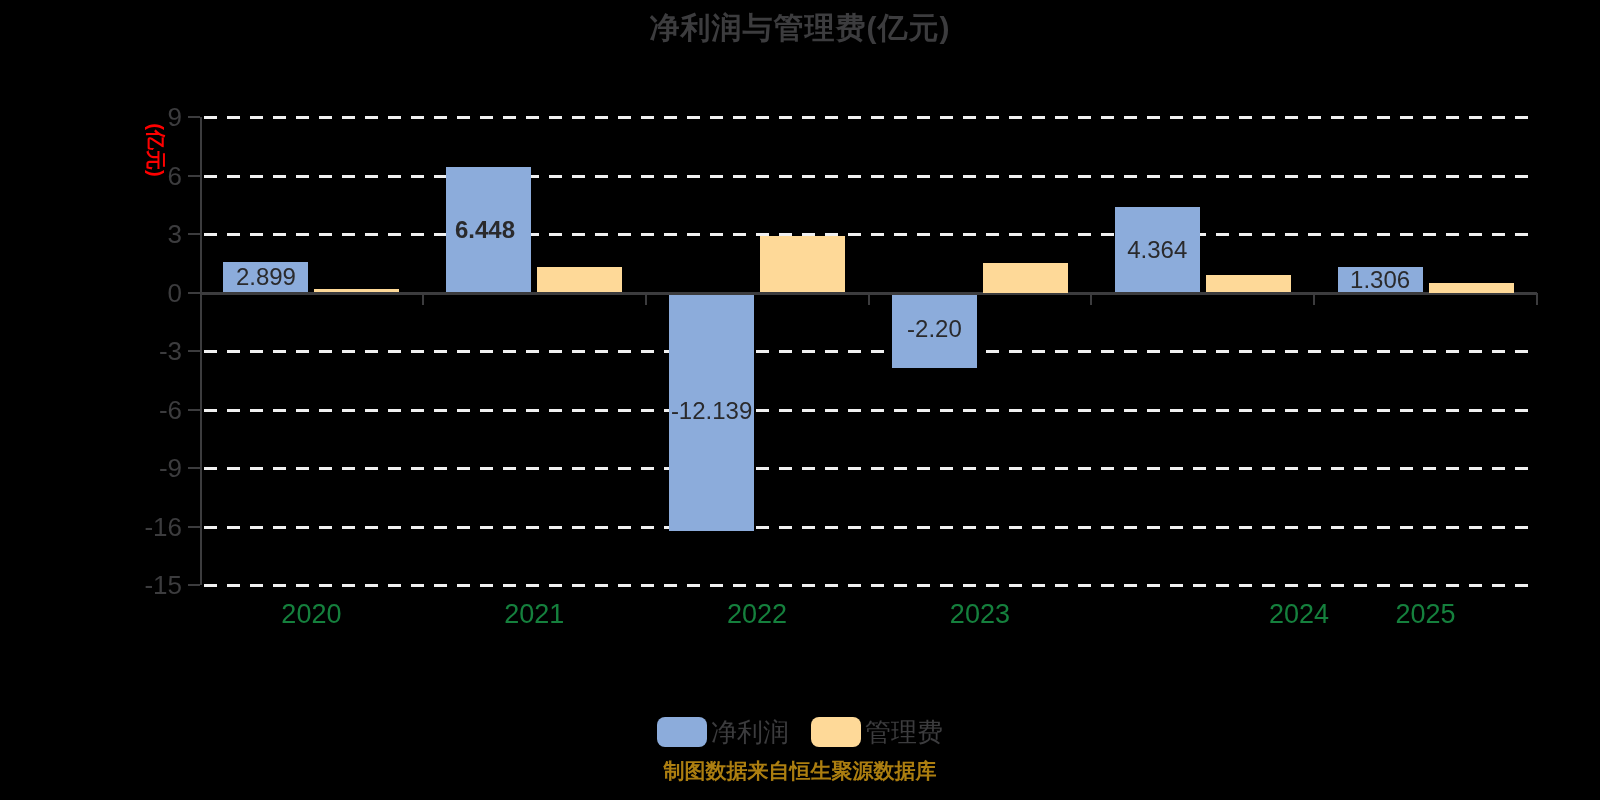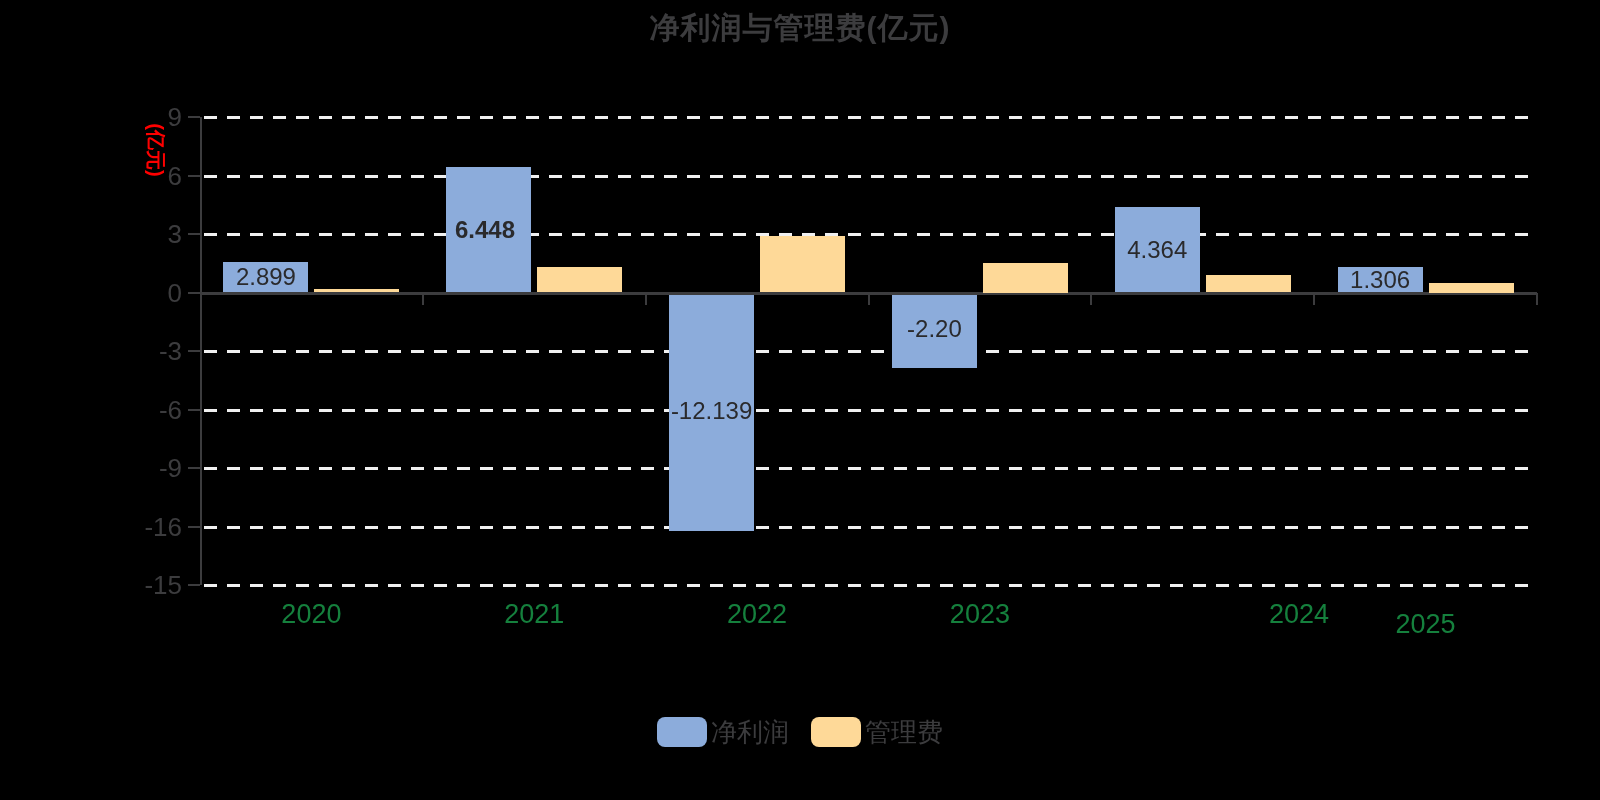--- a/index.html
+++ b/index.html
@@ -113,28 +113,29 @@
       <div class="bar-value-label" style="left: 734.417px; top: 212.062px;">-2.20</div>
       <div class="bar" style="left: 782.917px; width: 85px; background: rgb(254, 217, 152); top: 146.25px; height: 29.25px;"></div>
       <div class="xcat-label" style="left: 779.917px; top: 482px;">2023</div>
       <div class="bar" style="left: 914.75px; width: 85px; background: rgb(140, 172, 219); top: 90.402px; height: 85.098px;"></div>
       <div class="bar-value-label" style="left: 957.25px; top: 132.951px;">4.364</div>
       <div class="bar" style="left: 1005.75px; width: 85px; background: rgb(254, 217, 152); top: 157.95px; height: 17.55px;"></div>
       <div class="xcat-label" style="left: 1057px; top: 482px; margin-left: 42px;">2024</div>
       <div class="bar" style="left: 1137.58px; width: 85px; background: rgb(140, 172, 219); top: 150.033px; height: 25.467px;"></div>
       <div class="bar-value-label" style="left: 1180.08px; top: 162.767px;">1.306</div>
       <div class="bar" style="left: 1228.58px; width: 85px; background: rgb(254, 217, 152); top: 165.75px; height: 9.75px;"></div>
-      <div class="xcat-label" style="left: 1225.58px; top: 492px;">2025</div>
+      <div class="xcat-label" style="left: 1225.58px; top: 482px;">2025</div>
     </div>
 
   <div class="legend">
     <div class="legend-item">
       <span class="legend-swatch" id="sw0" style="background: rgb(140, 172, 219);"></span>
       <span class="legend-label">净利润</span>
     </div>
     <div class="legend-item">
       <span class="legend-swatch" id="sw1" style="background: rgb(254, 217, 152);"></span>
       <span class="legend-label">管理费</span>
     </div>
   </div>
 
+  <div class="footer-note">制图数据来自恒生聚源数据库</div>
 
 </div>
 
 </body></html>

